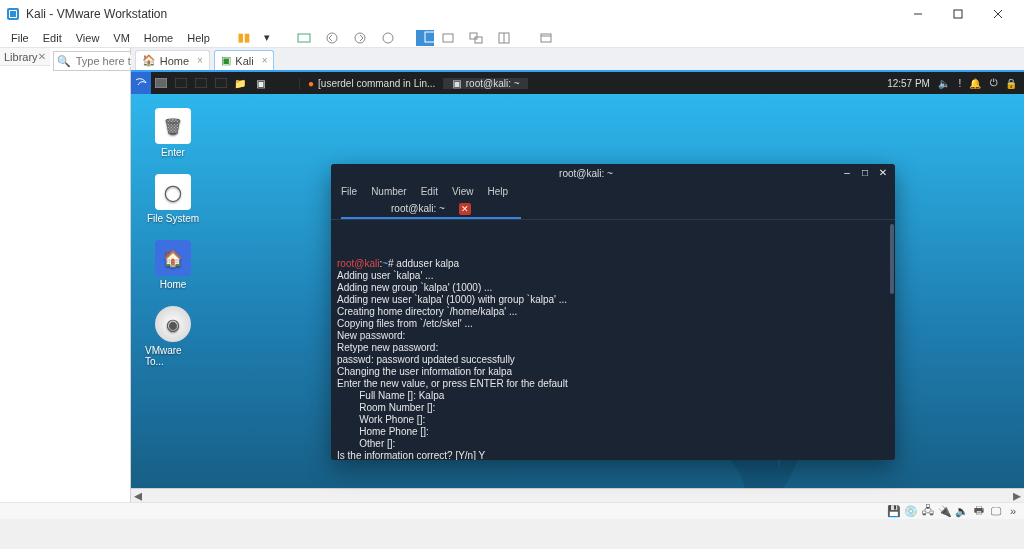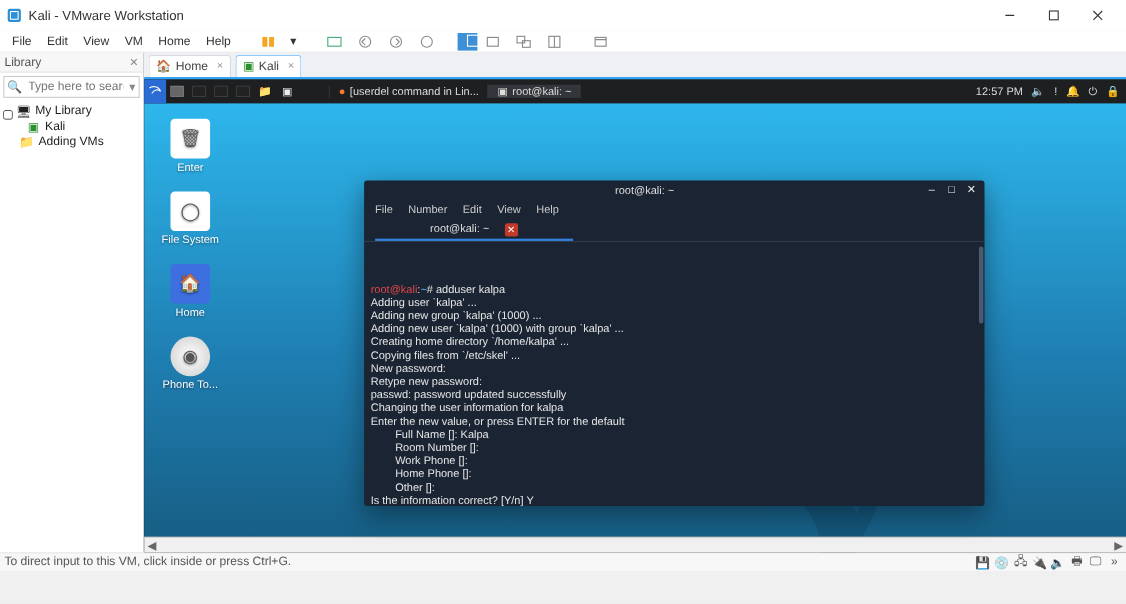--- a/index.html
+++ b/index.html
@@ -10,21 +10,21 @@
 .titlebar .logo { width: 14px; height: 14px; margin-right: 6px; }
 .titlebar .spacer { flex: 1; }
 .titlebar .winbtn { width: 40px; height: 28px; display: flex; align-items: center; justify-content: center; }
 .titlebar .winbtn svg { width: 10px; height: 10px; }
 
 .menubar { height: 20px; background: #fff; display: flex; align-items: center; font-size: 11px; color: #333; padding: 0 4px; border-bottom: 1px solid #e5e5e5; }
 .menubar span { padding: 0 7px; cursor: default; }
 
 .body { display: flex; height: calc(100% - 28px - 20px - 30px - 17px); }
 
-.sidebar { width: 131px; background: #fff; border-right: 1px solid #d0d0d0; display: flex; flex-direction: column; }
+.sidebar { width: 131px; background: #fff; border-right: 1px solid #d0d0d0; display: flex; flex-direction: row; }
 .sidebar-header { display: flex; align-items: center; height: 18px; background: #f7f7f7; border-bottom: 1px solid #e5e5e5; padding: 0 4px; font-size: 11px; color: #555; }
 .sidebar-header .spacer { flex: 1; }
 .searchbox { display: flex; align-items: center; border: 1px solid #ccc; margin: 3px; height: 20px; font-size: 11px; }
 .searchbox input { border: 0; flex: 1; font-size: 11px; padding: 0 2px; color: #888; outline: none; width: 60px; }
 .tree { font-size: 11px; padding: 2px 0; color: #222; }
 .tree .node { display: flex; align-items: center; gap: 4px; padding: 1px 2px; }
 .tree .indent1 { padding-left: 18px; }
 .tree .indent2 { padding-left: 24px; }
 .tree .twisty { width: 9px; height: 9px; }
 .tree .ico { width: 13px; height: 12px; display: inline-flex; align-items: center; justify-content: center; }
@@ -282,21 +282,21 @@
           <div class="di">
             <span class="glyph">◯</span>
             <span>File System</span>
           </div>
           <div class="di">
             <span class="glyph" style="background:#3d6fe0;color:#fff;">🏠</span>
             <span>Home</span>
           </div>
           <div class="di">
             <span class="glyph" style="border-radius:50%;background:radial-gradient(#fff,#ccc);">◉</span>
-            <span>Phone To...</span>
+            <span>VMware To...</span>
           </div>
         </div>
 
         <div class="termwin">
           <div class="term-titlebar">
             <span class="spacer"></span>
             <span>root@kali: ~</span>
             <span class="spacer"></span>
             <span class="wb">–</span>
             <span class="wb">□</span>
@@ -324,21 +324,20 @@
       <div class="hscroll">
         <span class="btn">◂</span>
         <span class="track"></span>
         <span class="btn">▸</span>
       </div>
     </div>
   </div>
 </div>
 
 <div class="statusbar">
-  <span>To direct input to this VM, click inside or press Ctrl+G.</span>
   <span class="spacer"></span>
   <span class="sicon">💾</span>
   <span class="sicon">💿</span>
   <span class="sicon">🖧</span>
   <span class="sicon">🔌</span>
   <span class="sicon">🔈</span>
   <span class="sicon">🖶</span>
   <span class="sicon">🖵</span>
   <span class="sicon">»</span>
 </div>

